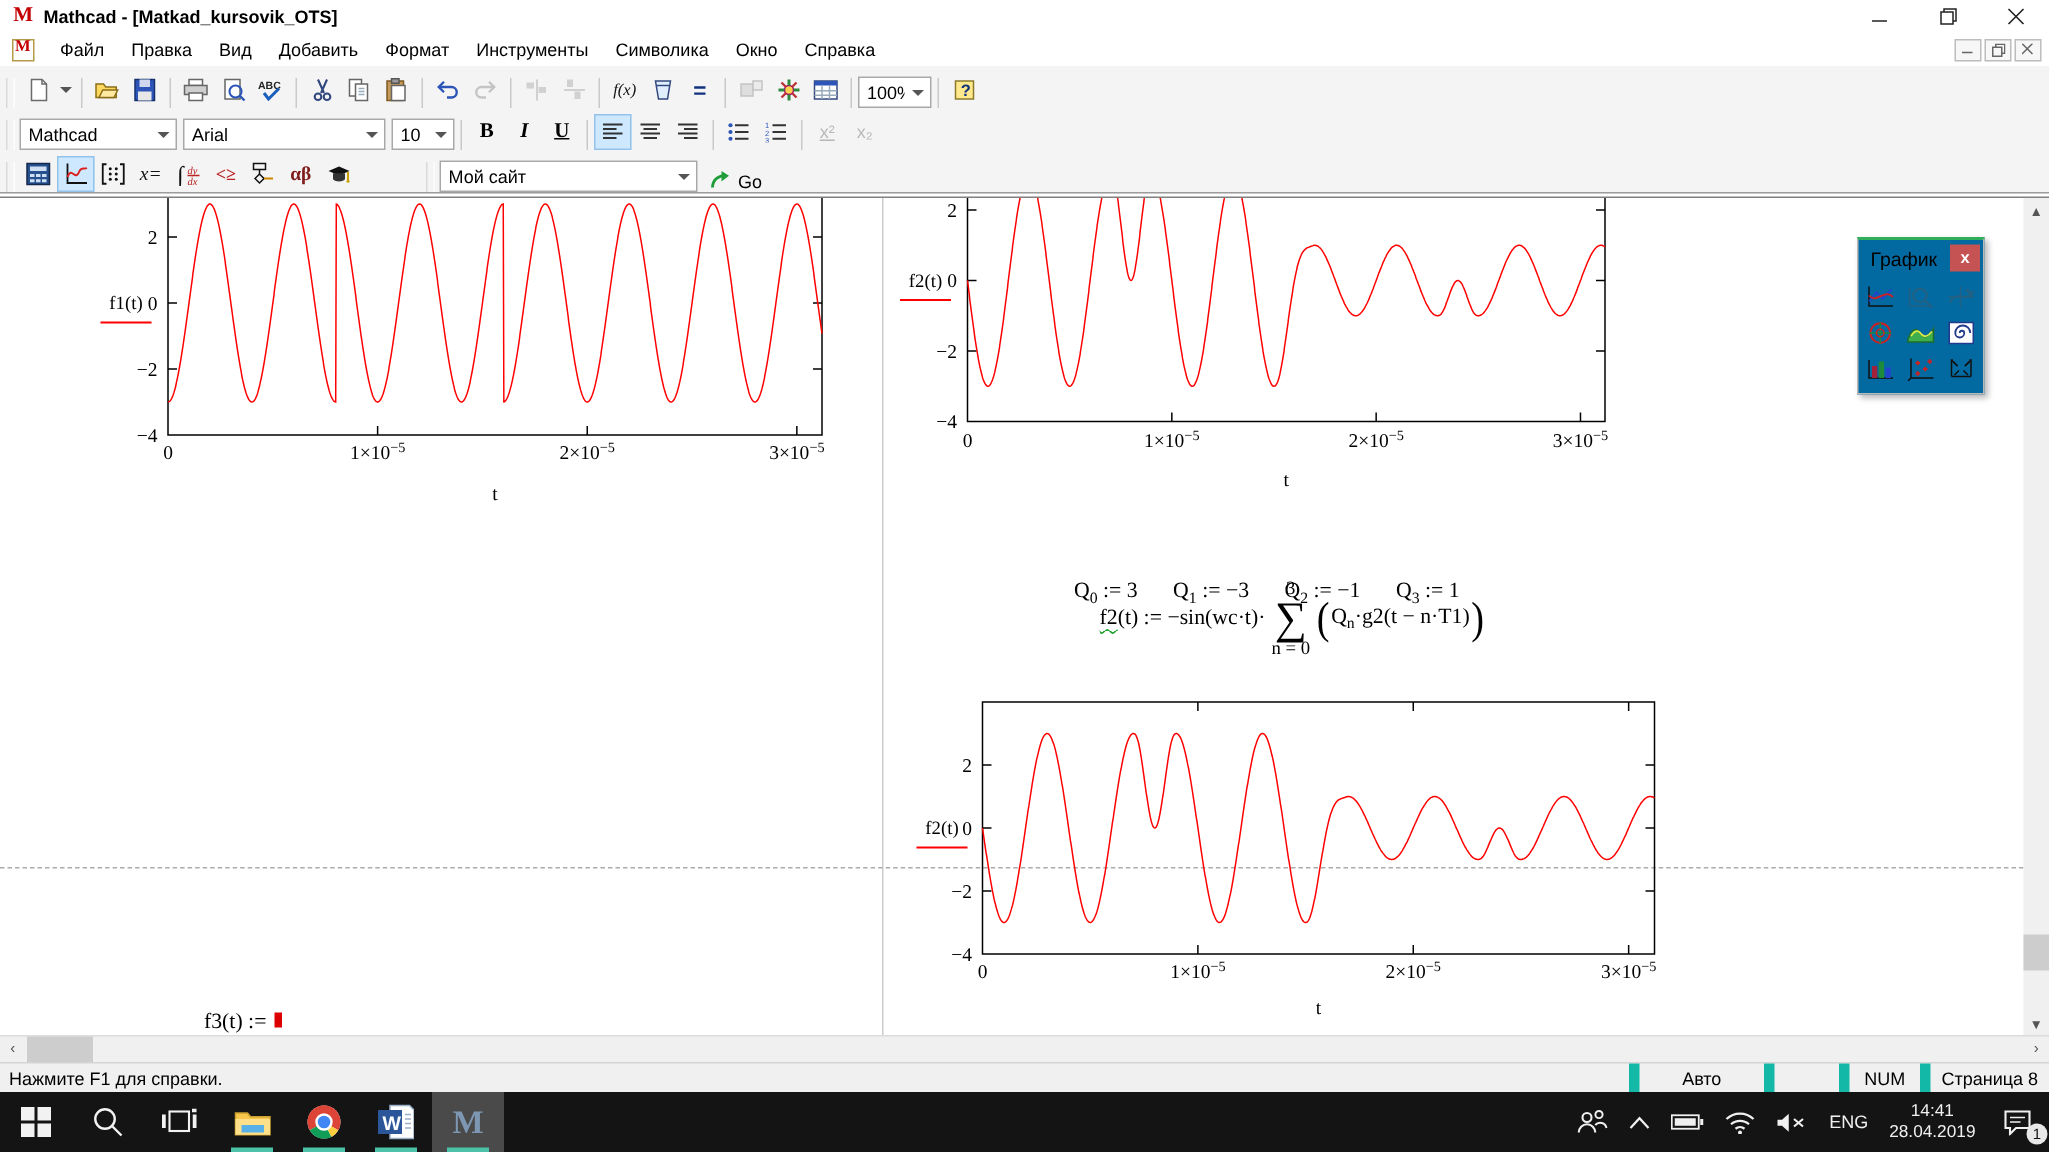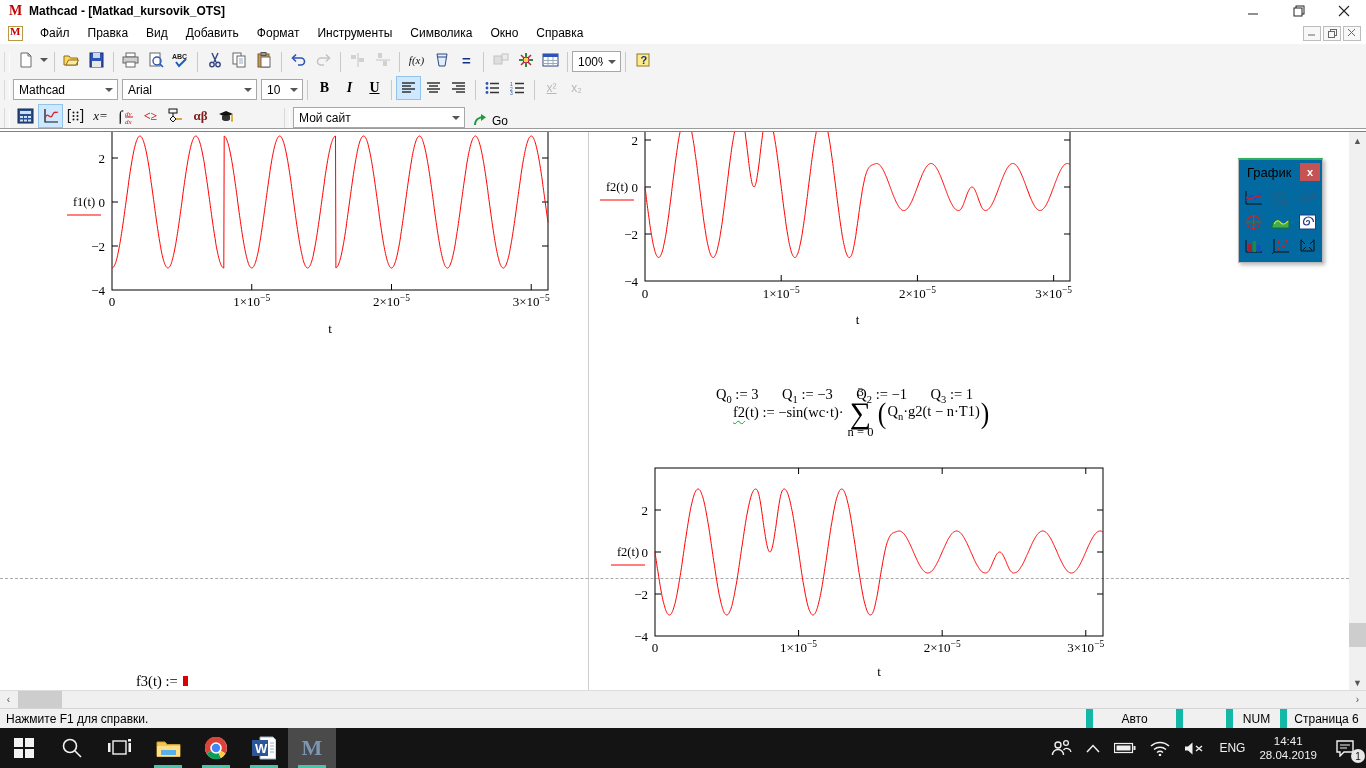--- a/index.html
+++ b/index.html
@@ -642,21 +642,21 @@
     <div class="harrow" style="left:0;">‹</div>
     <div class="hthumb"></div>
     <div class="harrow" style="right:0;">›</div>
   </div>
 
   <div id="statusbar">
     <span class="sb-msg">Нажмите F1 для справки.</span>
     <span class="sb-cell" style="width:90px;">Авто</span>
     <span class="sb-cell" style="width:50px;"></span>
     <span class="sb-cell" style="width:54px;">NUM</span>
-    <span class="sb-cell" style="width:86px;">Страница 6</span>
+    <span class="sb-cell" style="width:86px;">Страница 8</span>
   </div>
 
   <div id="taskbar">
     <div class="tk-btn">
       <svg width="20" height="20">
           <g fill="#f2f2f2">
             <rect x="0" y="0" width="9" height="9"></rect>
             <rect x="11" y="0" width="9" height="9"></rect>
             <rect x="0" y="11" width="9" height="9"></rect>
             <rect x="11" y="11" width="9" height="9"></rect>

